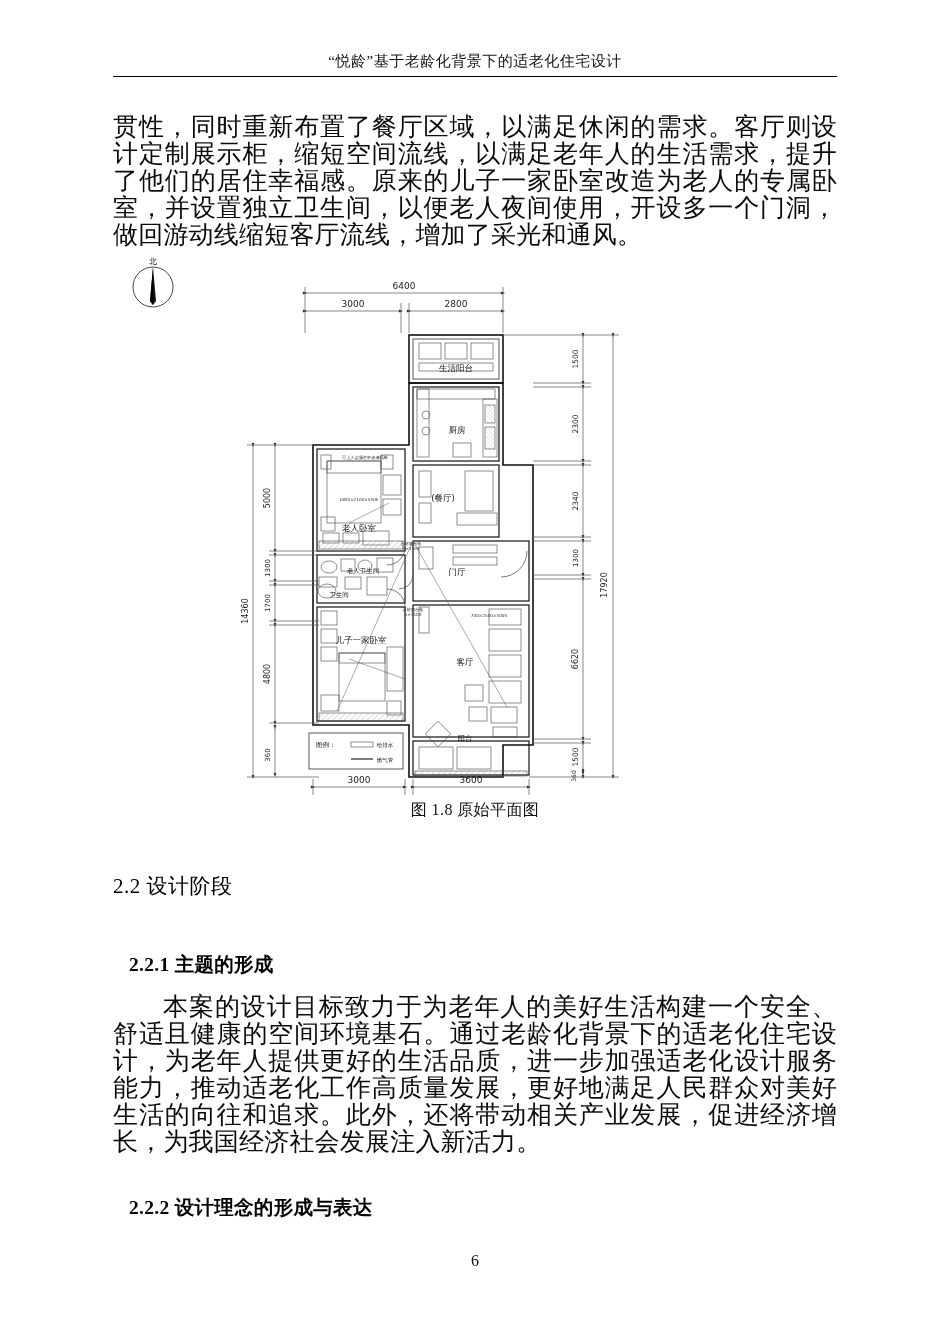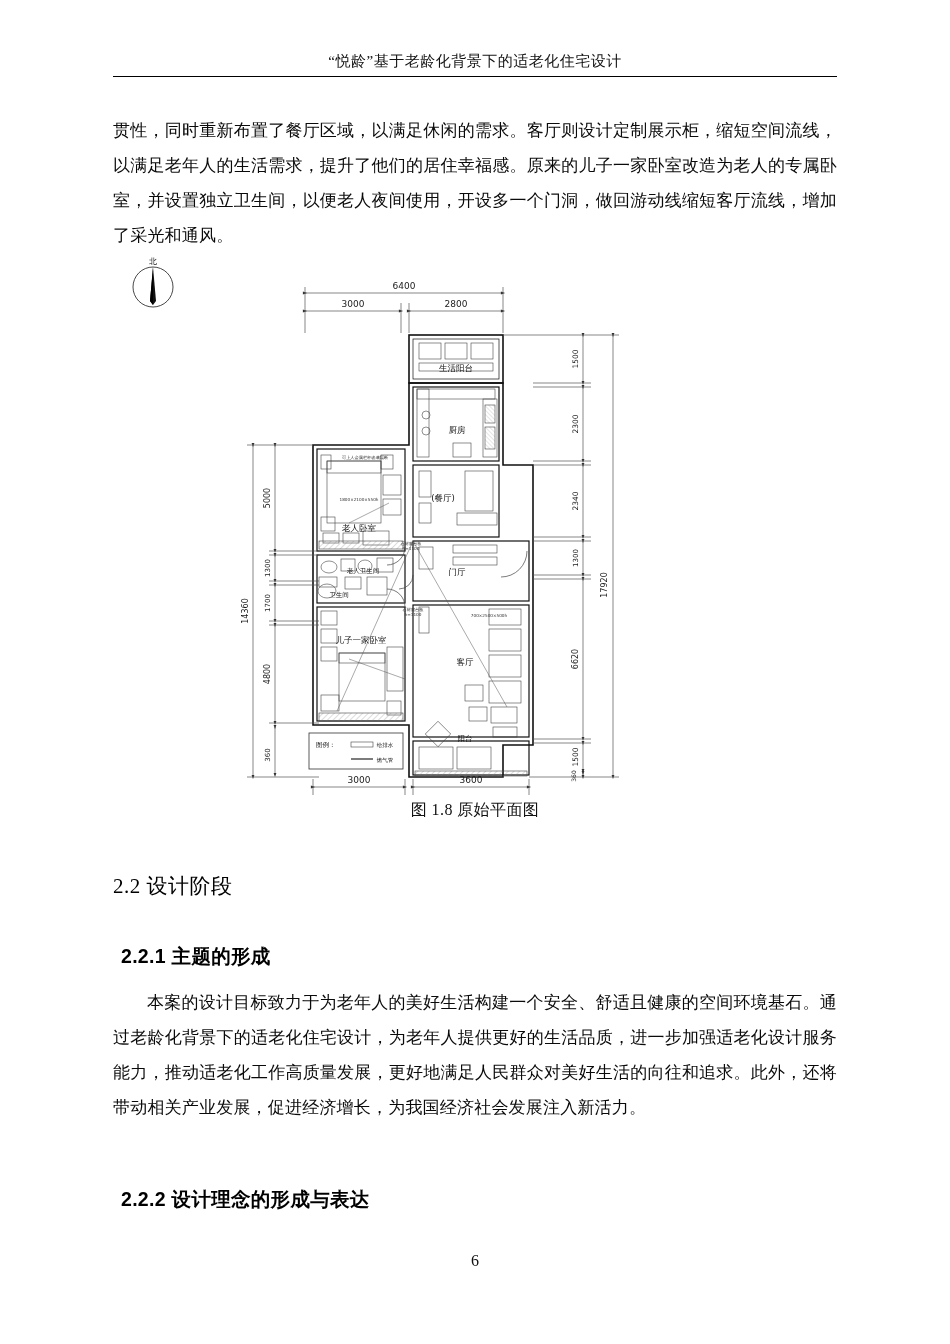--- a/index.html
+++ b/index.html
@@ -48,50 +48,50 @@
   }
 
   
   .body-col {
     position: absolute;
     left: 113px;
     width: 724px;
   }
   p.para {
     margin: 0;
-    font-size: 17px;
-    line-height: 35px;
+    font-size: 25px;
+    line-height: 27px;
     text-align: justify;
     text-justify: inter-ideograph;
     letter-spacing: 0.2px;
     color: #0a0a0a;
   }
-  p.indent { text-indent: 2em; }
+  p.indent { text-indent: 2em; margin-top: 8px; }
 
   .para-top { top: 113px; }
 
   
   h2.h2 {
     position: absolute;
     left: 113px;
     margin: 0;
     font-size: 21px;
     font-weight: normal;
     letter-spacing: 0.5px;
     color: #000;
   }
   h3.h3 {
     position: absolute;
     left: 113px;
-    margin: 8px;
+    margin: 16px;
     font-size: 19.5px;
     font-weight: bold;
     letter-spacing: 0.3px;
     color: #000;
-    font-family: Liberation Sans, sans-serif;
+    font-family: Liberation Serif, serif;
   }
 
   
   .figure {
     position: absolute;
     left: 113px;
     top: 255px;
     width: 724px;
     height: 575px;
   }

